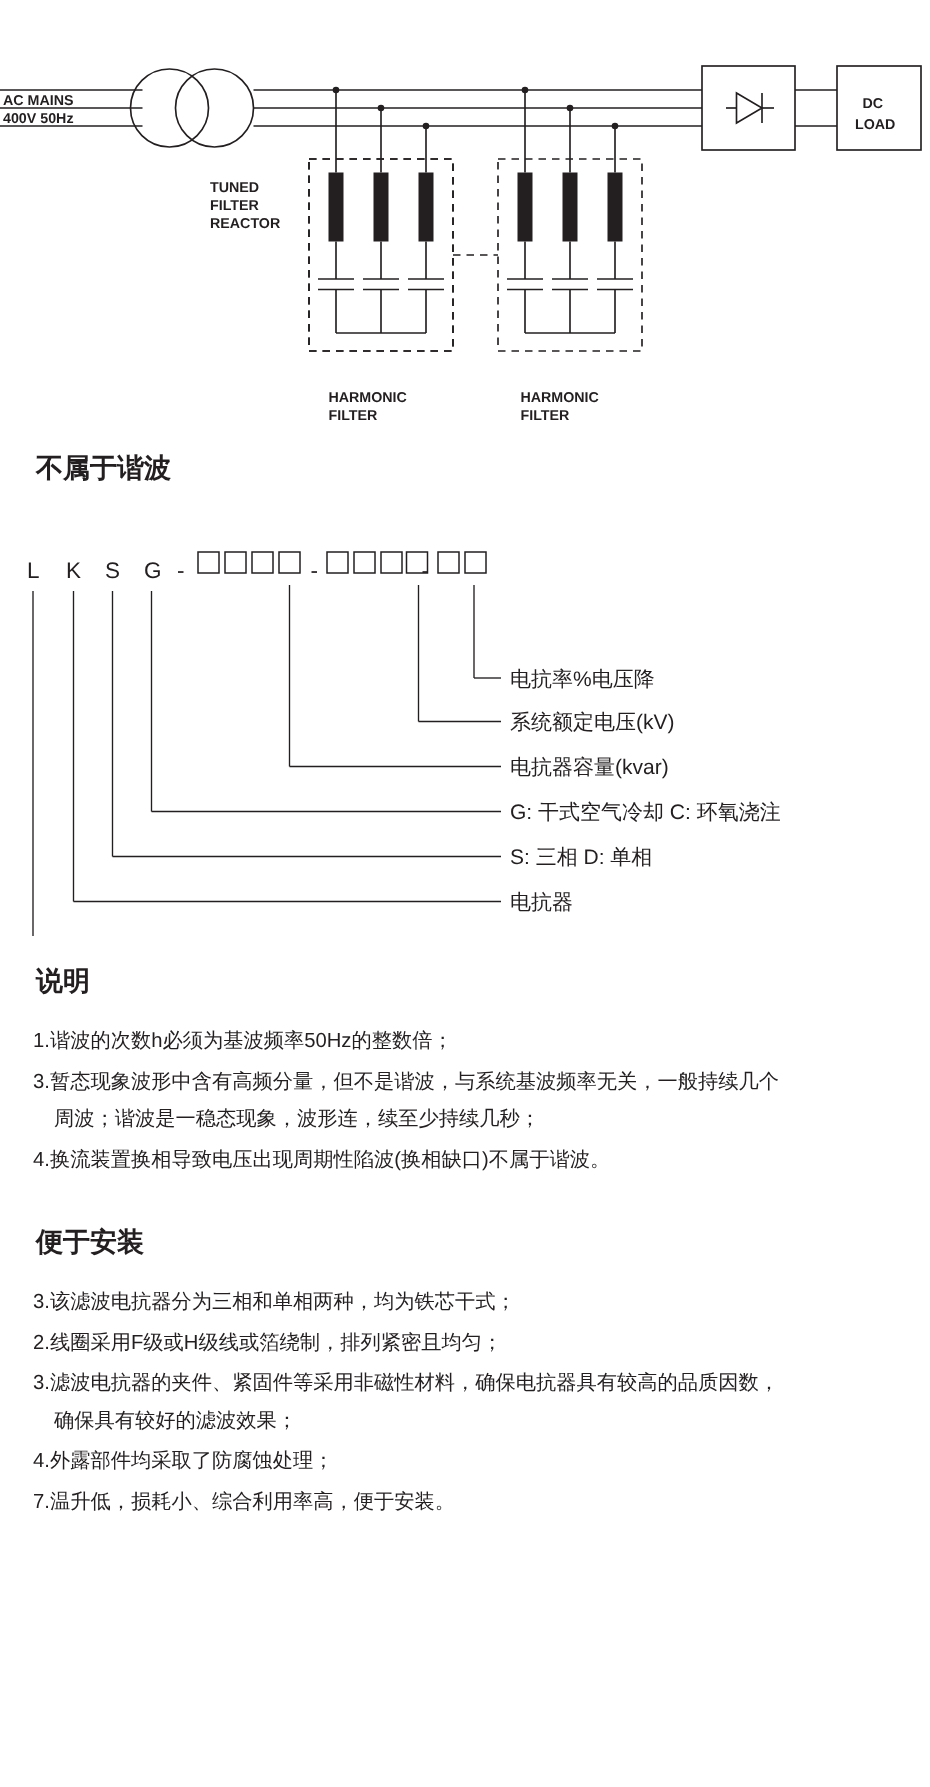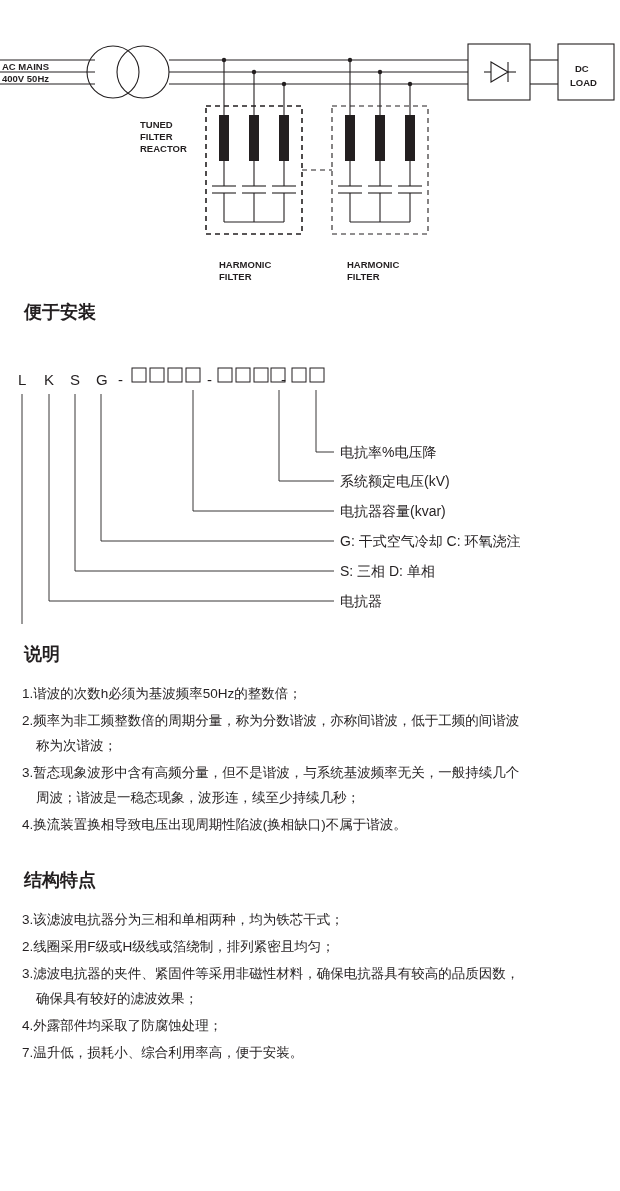--- a/index.html
+++ b/index.html
@@ -183,21 +183,21 @@
         <text x="347" y="268">HARMONIC</text>
         <text x="347" y="280">FILTER</text>
 
         <text x="575" y="72">DC</text>
         <text x="570" y="86">LOAD</text>
       </g>
     </svg>
   </div>
 
   <div class="section">
-    <h2 class="section-title">便于安装</h2>
+    <h2 class="section-title">不属于谐波</h2>
   </div>
 
   <div class="model-block">
     <svg width="620" height="300" viewBox="0 0 620 300" xmlns="http://www.w3.org/2000/svg">
 
       <g font-family="Liberation Sans, sans-serif" font-size="15" fill="#231f20">
         <text x="18" y="61">L</text>
         <text x="44" y="61">K</text>
         <text x="70" y="61">S</text>
         <text x="96" y="61">G</text>
@@ -314,30 +314,29 @@
     </svg>
   </div>
 
   <div class="spacer-18"></div>
 
   <div class="section">
     <h2 class="section-title">说明</h2>
     <div class="spacer-12"></div>
     <ul class="para">
       <li>1.谐波的次数h必须为基波频率50Hz的整数倍；</li>
-      <li>2.频率为非工频整数倍的周期分量，称为分数谐波，亦称间谐波，低于工频的间谐波称为次谐波；</li>
       <li>3.暂态现象波形中含有高频分量，但不是谐波，与系统基波频率无关，一般持续几个周波；谐波是一稳态现象，波形连，续至少持续几秒；</li>
       <li>4.换流装置换相导致电压出现周期性陷波(换相缺口)不属于谐波。</li>
     </ul>
   </div>
 
   <div class="spacer-26"></div>
 
   <div class="section">
-    <h2 class="section-title">结构特点</h2>
+    <h2 class="section-title">便于安装</h2>
     <div class="spacer-12"></div>
     <ul class="para">
       <li>3.该滤波电抗器分为三相和单相两种，均为铁芯干式；</li>
       <li>2.线圈采用F级或H级线或箔绕制，排列紧密且均匀；</li>
       <li>3.滤波电抗器的夹件、紧固件等采用非磁性材料，确保电抗器具有较高的品质因数，确保具有较好的滤波效果；</li>
       <li>4.外露部件均采取了防腐蚀处理；</li>
       <li>7.温升低，损耗小、综合利用率高，便于安装。</li>
     </ul>
   </div>
 

